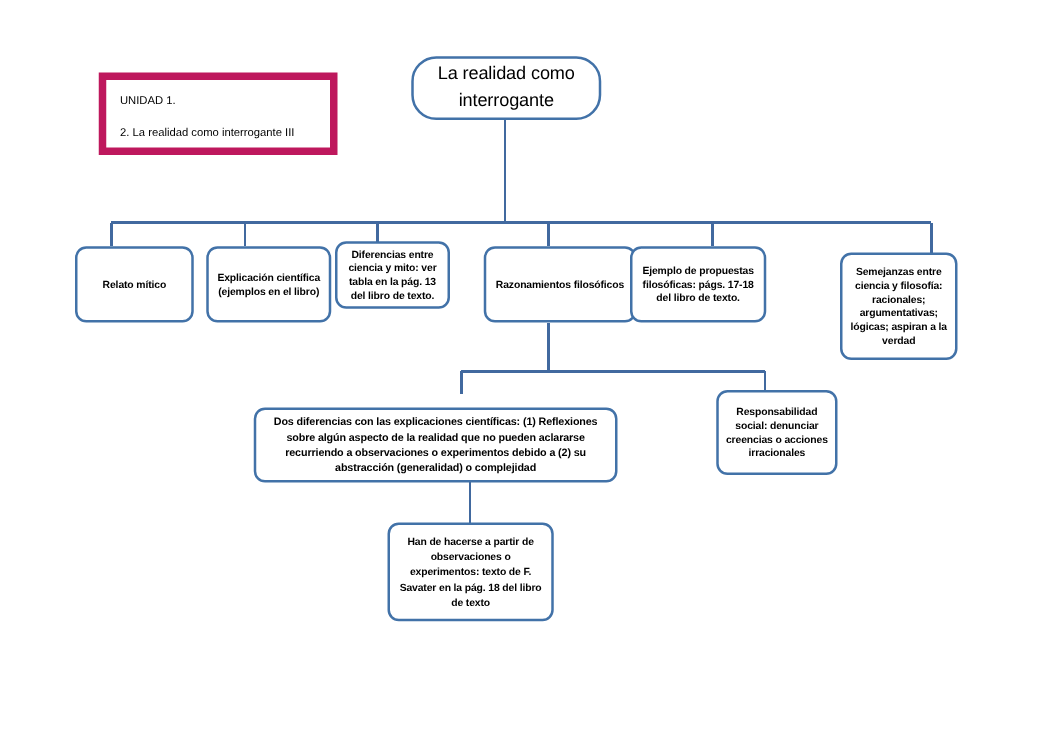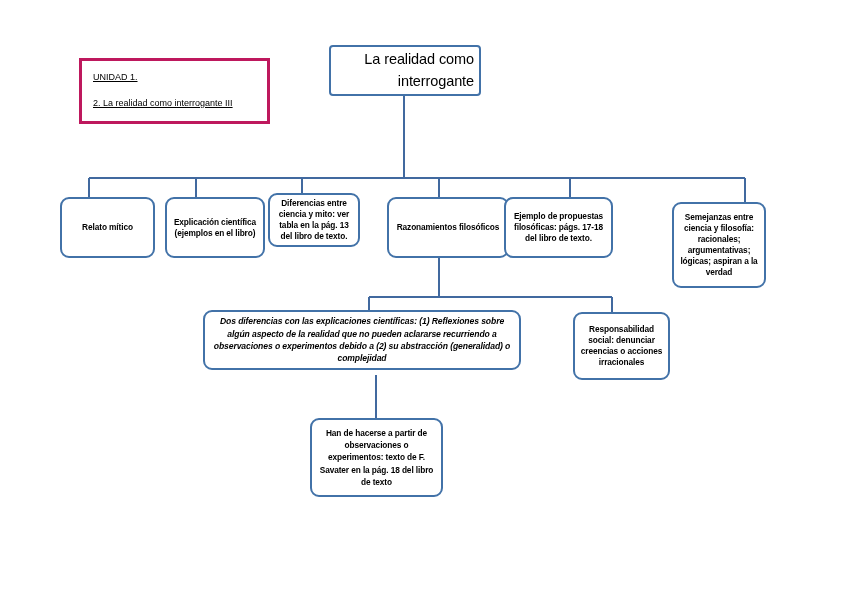--- a/index.html
+++ b/index.html
@@ -36,41 +36,39 @@
     justify-content: center;
     text-align: center;
     background: #ffffff;
     border: 2px solid #4272a8;
     border-radius: 9px;
     line-height: 1.32;
     padding: 2px 5px;
     letter-spacing: -0.1px;
   }
   .node.root {
-    border-radius: 4px;
+    border-radius: 20px;
     font-size: 14.5px;
     line-height: 1.45;
-    text-align: right;
   }
   .node.lvl1 { font-size: 8.3px; font-weight: bold; }
   .node.lvl2 { font-size: 8.3px; font-weight: bold; }
   .node.wide { font-size: 8.6px; font-weight: bold; line-height: 1.45; }
   .node.lvl3 { font-size: 8.3px; font-weight: bold; line-height: 1.45; }
 
   
   .unit-box {
     position: absolute;
     box-sizing: border-box;
     background: #ffffff;
-    border: 3px solid #be185d;
+    border: 6px solid #be185d;
     border-radius: 0;
     padding: 10px 11px 8px 11px;
     font-size: 9px;
     line-height: 1.35;
-    text-decoration: underline;
   }
   .unit-line { display: block; }
   .unit-line.second { margin-top: 14px; }
   .node span { display: block; width: 100%; }
 </style>
 </head>
 <body>
 
 <div id="canvas">
 
@@ -123,21 +121,21 @@
   </div>
 
   <div class="node lvl1" style="left:504px; top:197px; width:109px; height:61px;">
     <span>Ejemplo de propuestas filosóficas: págs. 17-18 del libro de texto.</span>
   </div>
 
   <div class="node lvl1" style="left:672px; top:202px; width:94px; height:86px;">
     <span>Semejanzas entre ciencia y filosofía: racionales; argumentativas; lógicas; aspiran a la verdad</span>
   </div>
 
-  <div class="node wide" style="left:203px; top:310px; width:318px; height:60px;font-style:italic;">
+  <div class="node wide" style="left:203px; top:326px; width:291px; height:60px;">
     <span>Dos diferencias con las explicaciones científicas: (1) Reflexiones sobre algún aspecto de la realidad que no pueden aclararse recurriendo a observaciones o experimentos debido a (2) su abstracción (generalidad) o complejidad</span>
   </div>
 
   <div class="node lvl2" style="left:573px; top:312px; width:97px; height:68px;">
     <span>Responsabilidad social: denunciar creencias o acciones irracionales</span>
   </div>
 
   <div class="node lvl3" style="left:310px; top:418px; width:133px; height:79px;">
     <span>Han de hacerse a partir de observaciones o experimentos: texto de F. Savater en la pág. 18 del libro de texto</span>
   </div>

